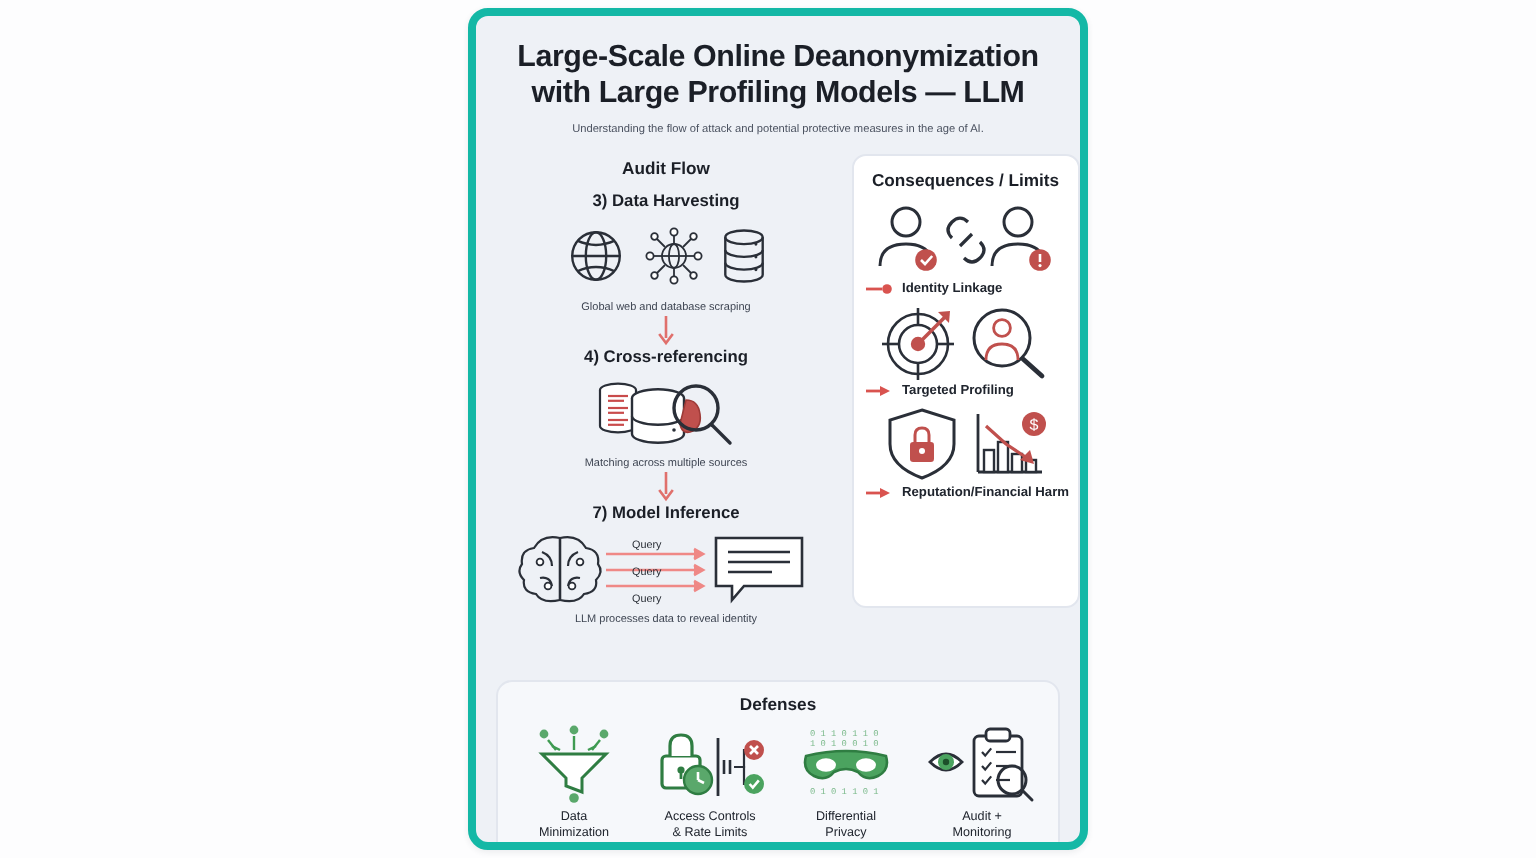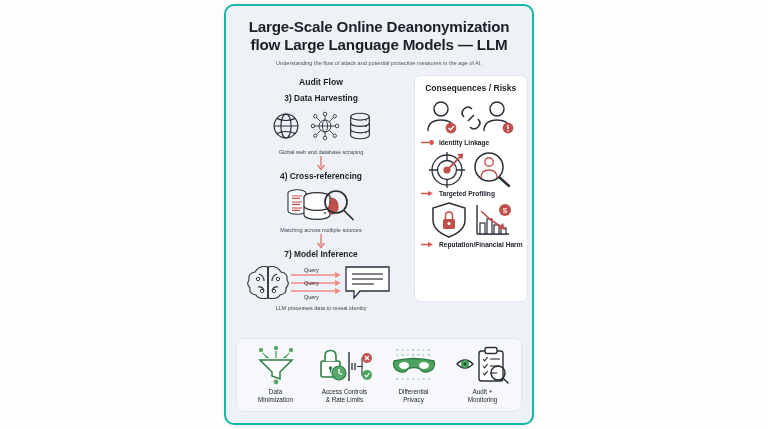--- a/index.html
+++ b/index.html
@@ -10,24 +10,24 @@
     overflow: hidden;
   }
   #stage {
     position: relative;
     width: 768px; height: 429px;
     background: #fdfdfe;
   }
   
   .card {
     position: absolute;
-    left: 224px; top: 4px;
+    left: 234px; top: 4px;
     width: 310px; height: 421px;
     background: #eef1f6;
-    border: 2px solid #14b8a6;
+    border: 4px solid #14b8a6;
     border-radius: 10px;
     box-sizing: border-box;
     box-shadow: 0 1px 3px rgba(40,50,70,.09);
     overflow: hidden;
   }
   
   .header { padding: 12px 14px 4px 14px; text-align: center; }
   .title {
     font-size: 15.2px; font-weight: bold; color: #1b1f27;
     line-height: 17.5px; letter-spacing: -0.2px;
@@ -112,21 +112,21 @@
 </style>
 </head>
 <body>
 
 <div id="stage">
   <div class="card">
 
     <div class="header">
       <div class="title">
         <span>Large-Scale Online Deanonymization</span><br>
-        <span>flow Large Language Models — LLM</span><br>
+        <span>with Large Profiling Models — LLM</span><br>
       </div>
       <p class="subtitle">Understanding the flow of attack and potential protective measures in the age of AI.</p>
     </div>
 
     <div class="columns">
 
       <div class="col-attack">
         <div class="col-head">Audit Flow</div>
 
         <div>
@@ -282,21 +282,21 @@
                 <line x1="106" y1="23" x2="128" y2="23"></line>
               </g>
             </svg>
           </div>
           <div class="step-cap">LLM processes data to reveal identity</div>
         </div>
       </div>
 
       <div class="col-risks">
         <div class="risk-panel">
-          <div class="col-head">Consequences / Risks</div>
+          <div class="col-head">Consequences / Limits</div>
 
           <div class="risk-item">
             <div class="risk-icons">
               <svg width="96" height="38" viewBox="0 0 96 38">
                 <g fill="none" stroke="#2a2f38" stroke-width="1.5">
                   <circle cx="18" cy="10" r="7"></circle>
                   <path d="M5 32 q0 -11 13 -11 q13 0 13 11"></path>
                 </g>
                 <g fill="none" stroke="#2a2f38" stroke-width="1.6">
                   <path d="M41 18 q-4 -4 0 -8 q4 -4 8 0"></path>
@@ -393,20 +393,21 @@
                 <path d="M7 1 L12 3.5 L7 6 Z" fill="#d9534f"></path>
               </svg>
               <span class="risk-label">Reputation/Financial Harm</span>
             </div>
           </div>
         </div>
       </div>
     </div>
 
     <div class="defense-panel">
+      <div class="defense-head">Defenses</div>
       <div class="defense-row">
 
         <div class="defense-item">
           <div class="defense-ico">
             <svg width="46" height="40" viewBox="0 0 46 40">
               <g fill="#5aa86b">
                   <circle cx="8" cy="5" r="2.2"></circle>
                   <circle cx="23" cy="3" r="2.2"></circle>
                   <circle cx="38" cy="5" r="2.2"></circle>
                 </g>

